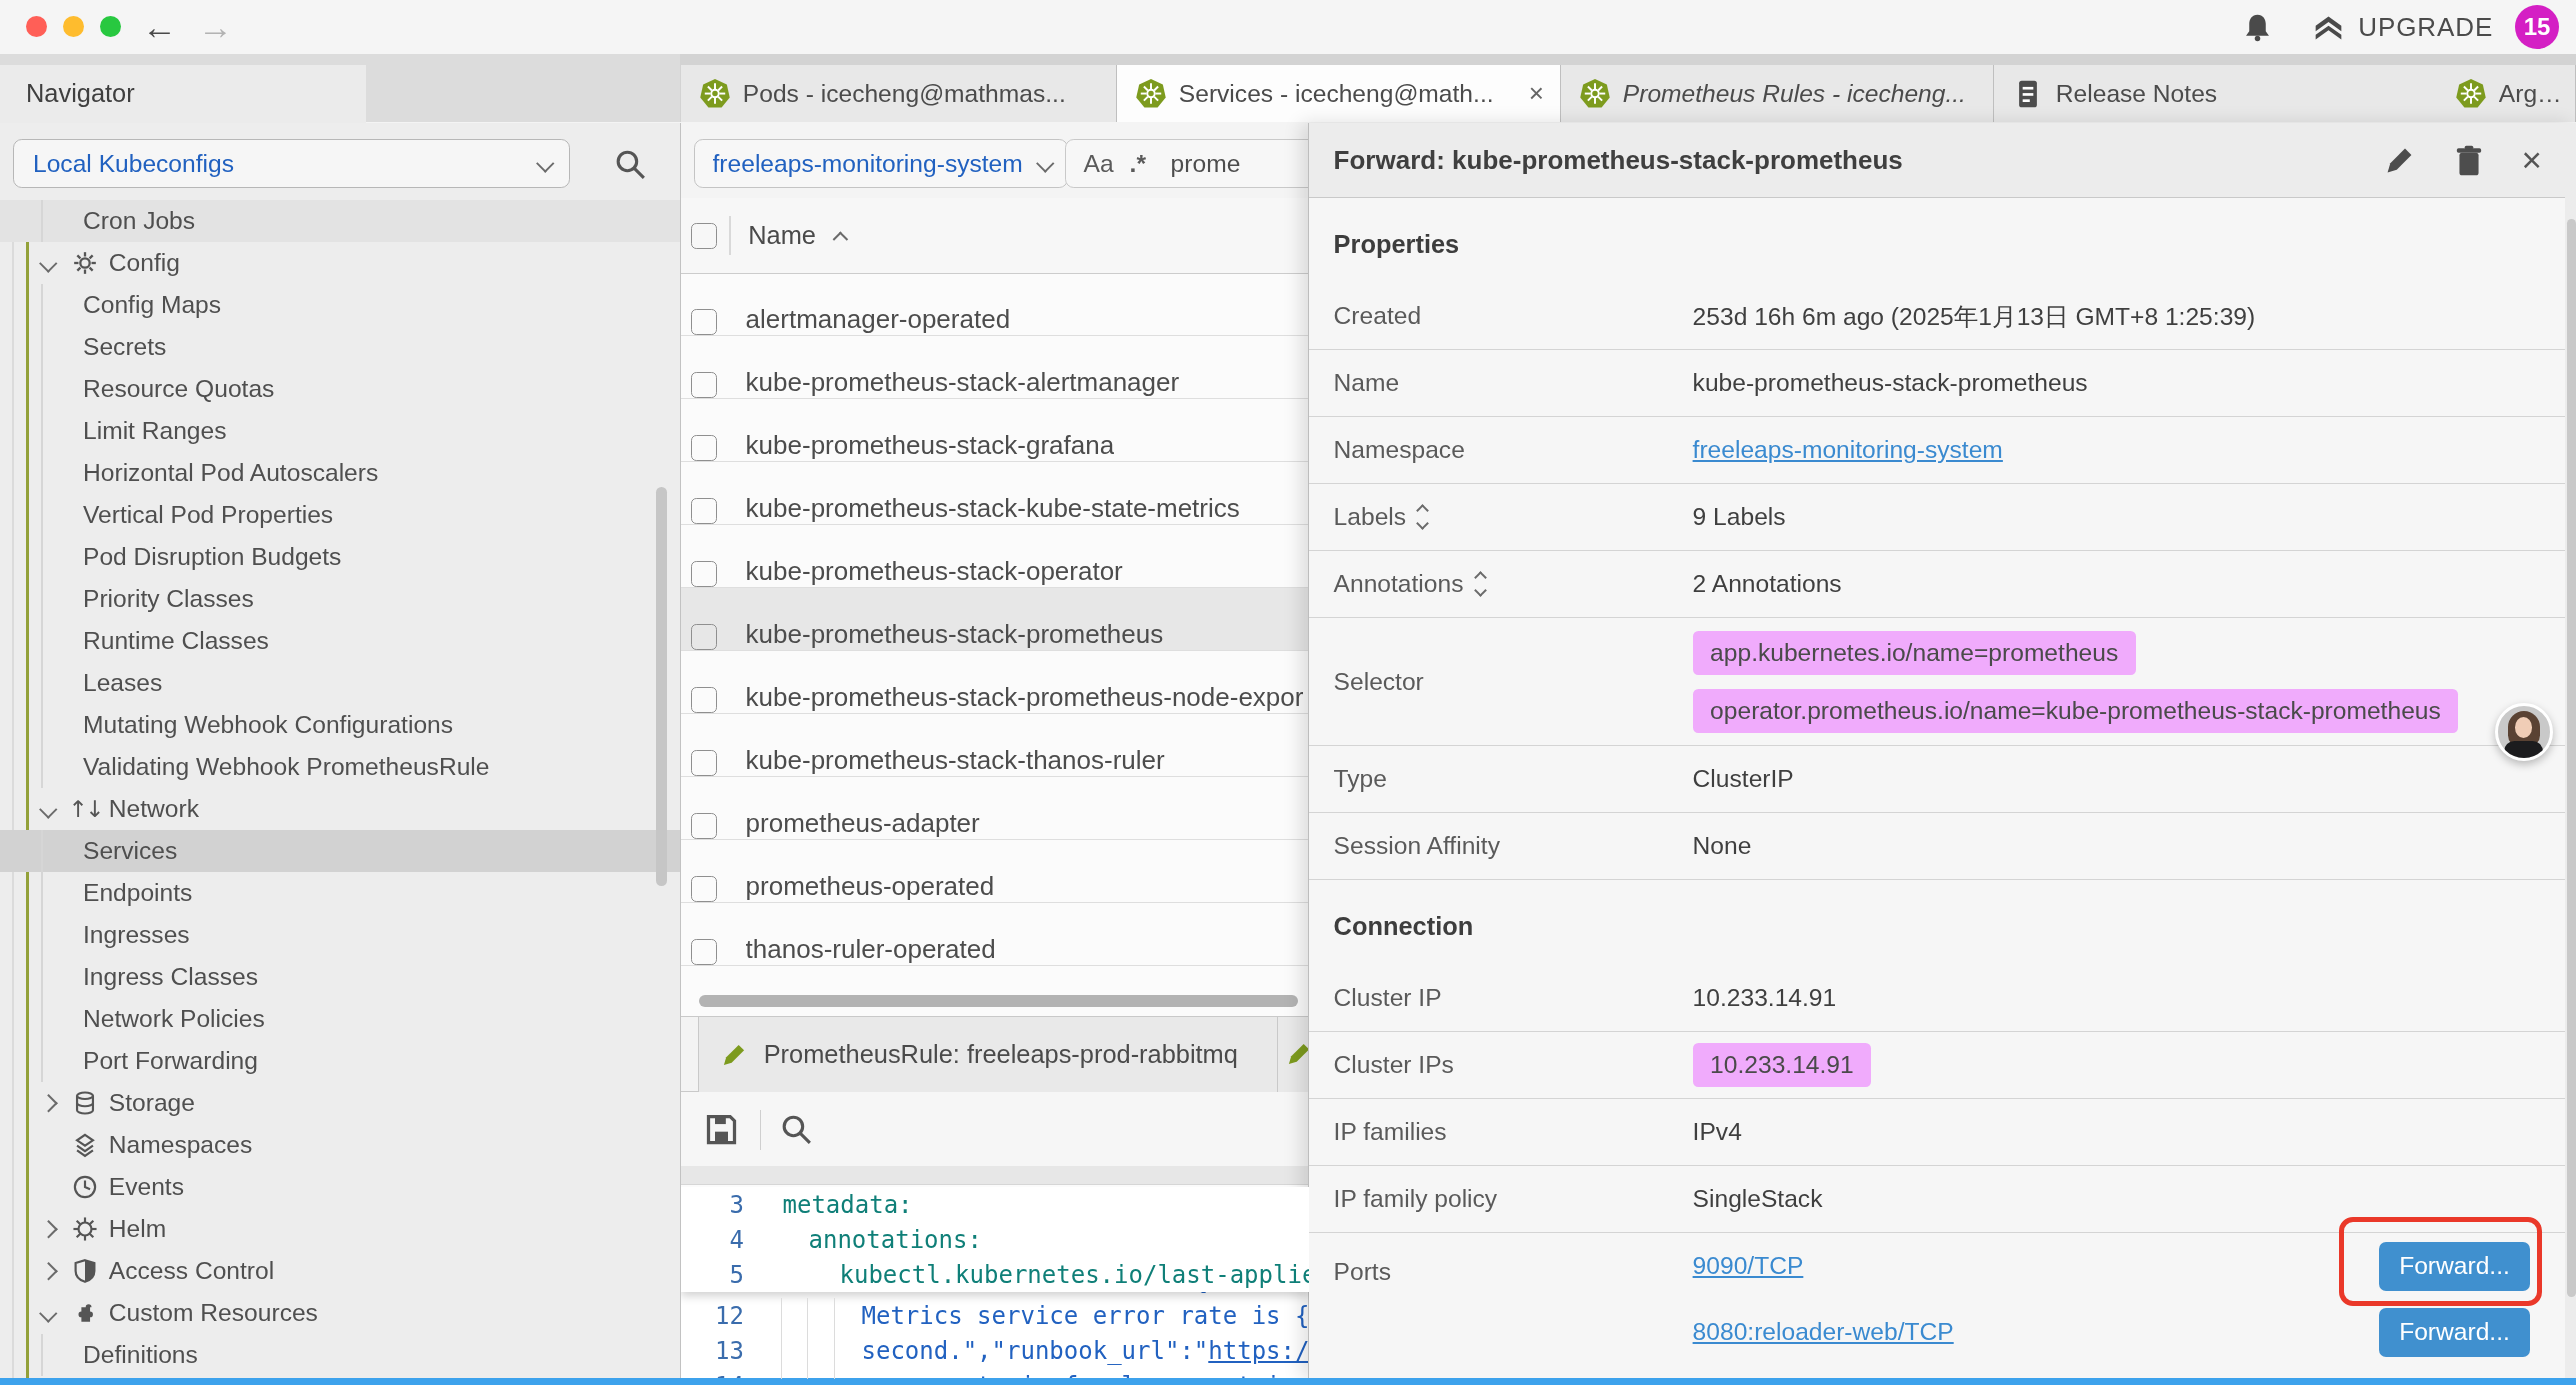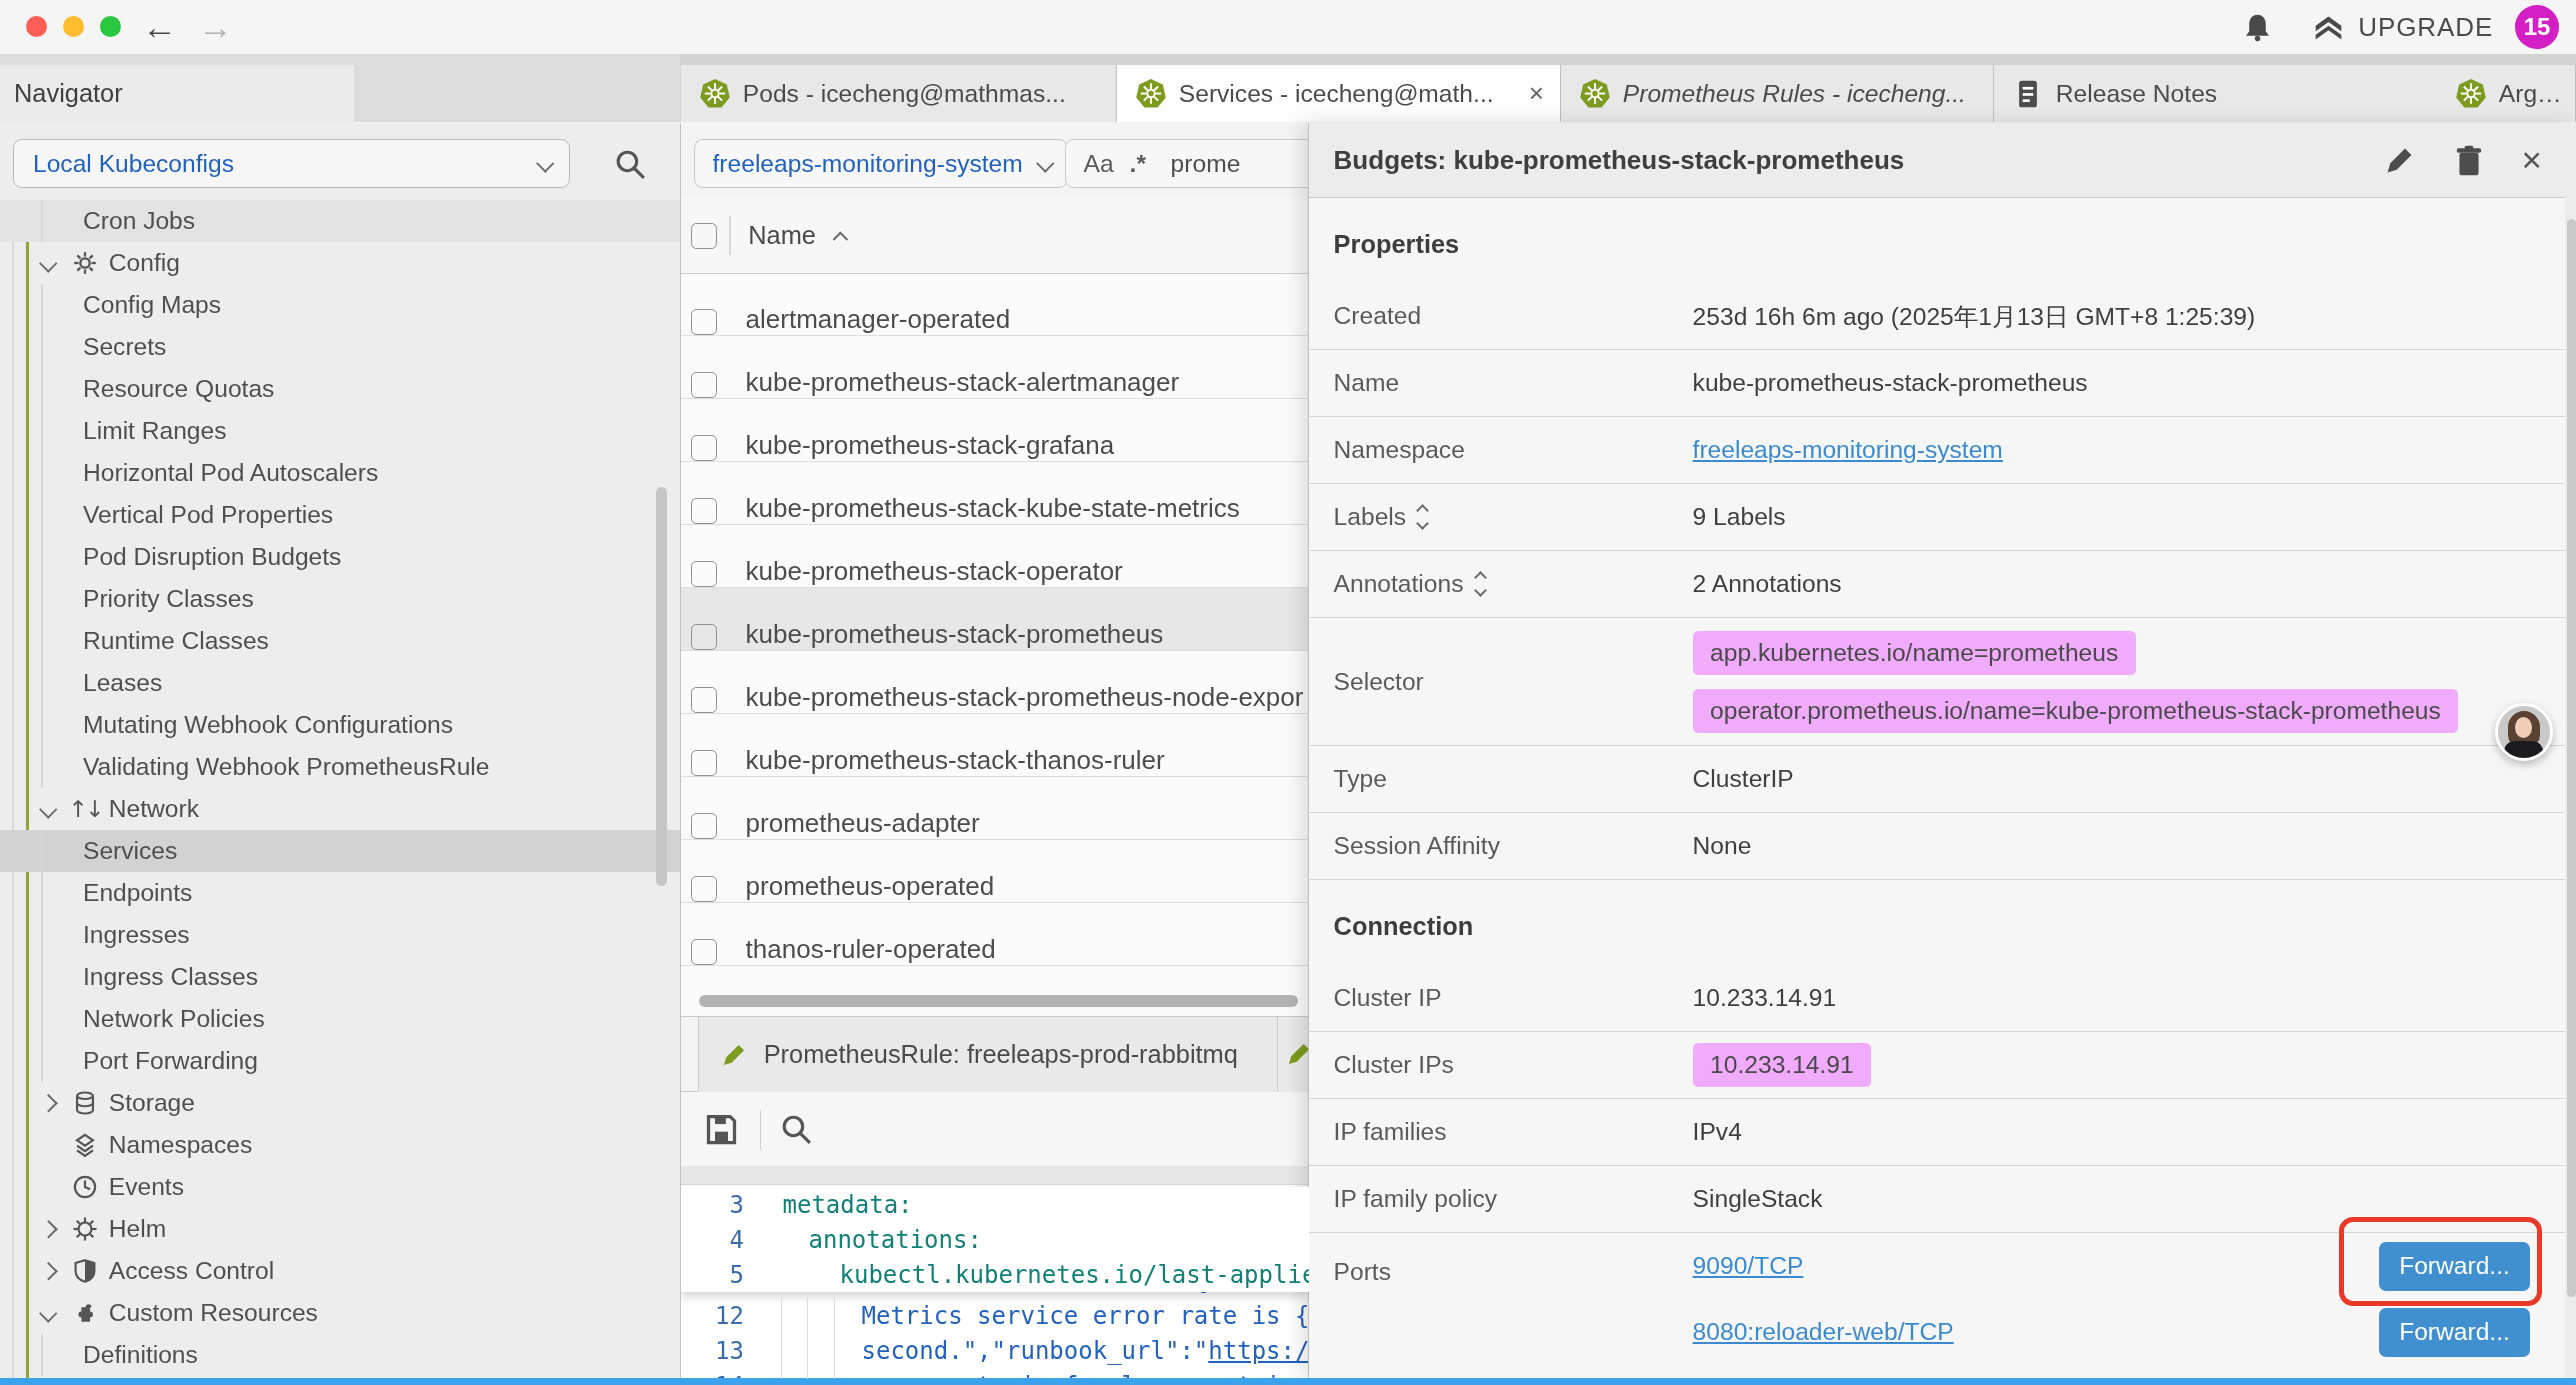--- a/index.html
+++ b/index.html
@@ -19,21 +19,21 @@
   #arrow-back{left:142px;}
   #arrow-fwd{left:198px;color:#b3b3b3;}
   #bell{left:2241px;top:10.5px;}
   #upgrade{left:2311px;top:10.5px;display:flex;align-items:center;gap:12.3px;}
   #upgrade .lbl{font-size:26px;color:#4b4b4b;letter-spacing:0.9px;}
   #badge{left:2515px;top:5.3px;width:44px;height:44px;border-radius:50%;background:#d41fc4;color:#fff;
     font-size:24px;display:flex;align-items:center;justify-content:center;font-weight:bold;}
   
   #tabstrip{left:0;top:54px;width:2576px;height:68px;background:#d3d3d3;}
   #nav-strip{left:0;top:0;width:680px;height:68px;background:#dcdcdc;}
-  #nav-tab{left:0;top:10.5px;width:354px;height:58px;background:#ebebeb;display:flex;align-items:center;}
+  #nav-tab{left:0;top:10.5px;width:354px;height:58px;background:#ebebeb;display:flex;align-items:center;padding-left:12px;}
   #nav-tab span{font-size:25.4px;color:#3f3f3f;margin-left:14px;}
   .tab{top:11.4px;height:57px;background:#e8e8e8;border-right:0.9px solid #bfbfbf;display:flex;align-items:center;box-sizing:border-box;overflow:hidden;}
   .tab.active{background:#fdfdfd;}
   .tab .ticon{width:32px;height:32px;margin:0 12.3px 0 17.5px;flex:0 0 auto;}
   .tab .tlabel{font-size:24.6px;color:#4b4b4b;white-space:nowrap;overflow:hidden;text-overflow:ellipsis;flex:1 1 auto;}
   .tab .tlabel.italic{font-style:italic;}
   .tab .tclose{font-size:26px;color:#666;margin:0 16px 0 8.8px;flex:0 0 auto;}
   
   #sidebar{left:0;top:123px;width:680px;height:1256px;background:#ededed;overflow:hidden;}
   #kubeconfig{left:13px;top:16px;width:557px;height:49px;box-sizing:border-box;border:1.8px solid #b7b7b7;border-radius:8.8px;
@@ -586,21 +586,21 @@
         </div>
       </div>
     <div class="cguide" style="left:100px;"></div>
     <div class="cguide" style="left:126px;"></div>
     <div class="cguide" style="left:153px;"></div>
   </div>
 </div>
 
 <div id="drawer" class="abs">
   <div id="drawer-header">
-    <span id="drawer-title">Budgets: kube-prometheus-stack-prometheus</span>
+    <span id="drawer-title">Forward: kube-prometheus-stack-prometheus</span>
     <span class="hicon">
       <svg width="33" height="33" viewBox="0 0 36 36">
           <polygon points="5,31 8,21 24,5 31,12 15,28" fill="#4d4d4d"></polygon>
         </svg>
     </span>
     <span class="hicon">
       <svg width="32" height="33" viewBox="0 0 36 38">
           <rect x="7" y="10" width="22" height="26" rx="3" fill="#4d4d4d"></rect>
           <rect x="4" y="5" width="28" height="5" rx="2" fill="#4d4d4d"></rect>
           <rect x="13" y="2" width="10" height="4" rx="2" fill="#4d4d4d"></rect>

